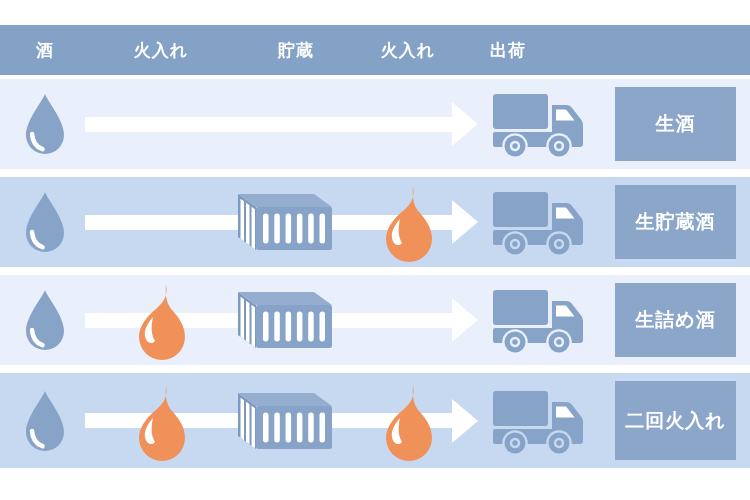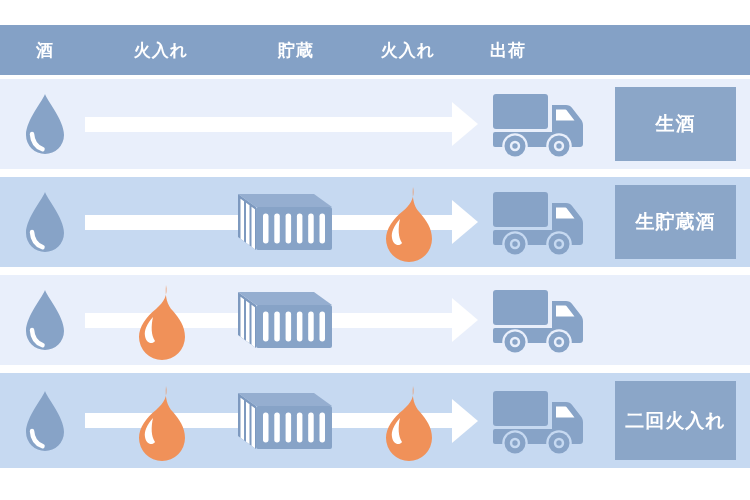--- a/index.html
+++ b/index.html
@@ -215,20 +215,23 @@
         <circle cx="67" cy="56" r="12.8" fill="var(--row-bg)"></circle>
         <circle cx="23" cy="56" r="10.5" fill="var(--icon-blue)"></circle>
         <circle cx="23" cy="56" r="5.2" fill="var(--row-bg)"></circle>
         <circle cx="23" cy="56" r="2.7" fill="var(--icon-blue)"></circle>
         <circle cx="67" cy="56" r="10.5" fill="var(--icon-blue)"></circle>
         <circle cx="67" cy="56" r="5.2" fill="var(--row-bg)"></circle>
         <circle cx="67" cy="56" r="2.7" fill="var(--icon-blue)"></circle>
       </svg>
     </span>
 
+    <div class="label-box">
+      <span class="label-text">生詰め酒</span>
+    </div>
 
   </div>
       <div class="row medium" style="height: 95px;">
 
     <span class="icon drop">
       <svg width="46" height="62" viewBox="0 0 46 62">
         <path d="M23 1 C22 6 4 27 4 42 A19 19 0 0 0 42 42 C42 27 24 6 23 1 Z" fill="var(--icon-blue)"></path>
         <path d="M10 41 C10.5 48.5 14.5 54 20.5 56.2" fill="none" stroke="#ffffff" stroke-width="4.5" stroke-linecap="round"></path>
       </svg>
     </span>

